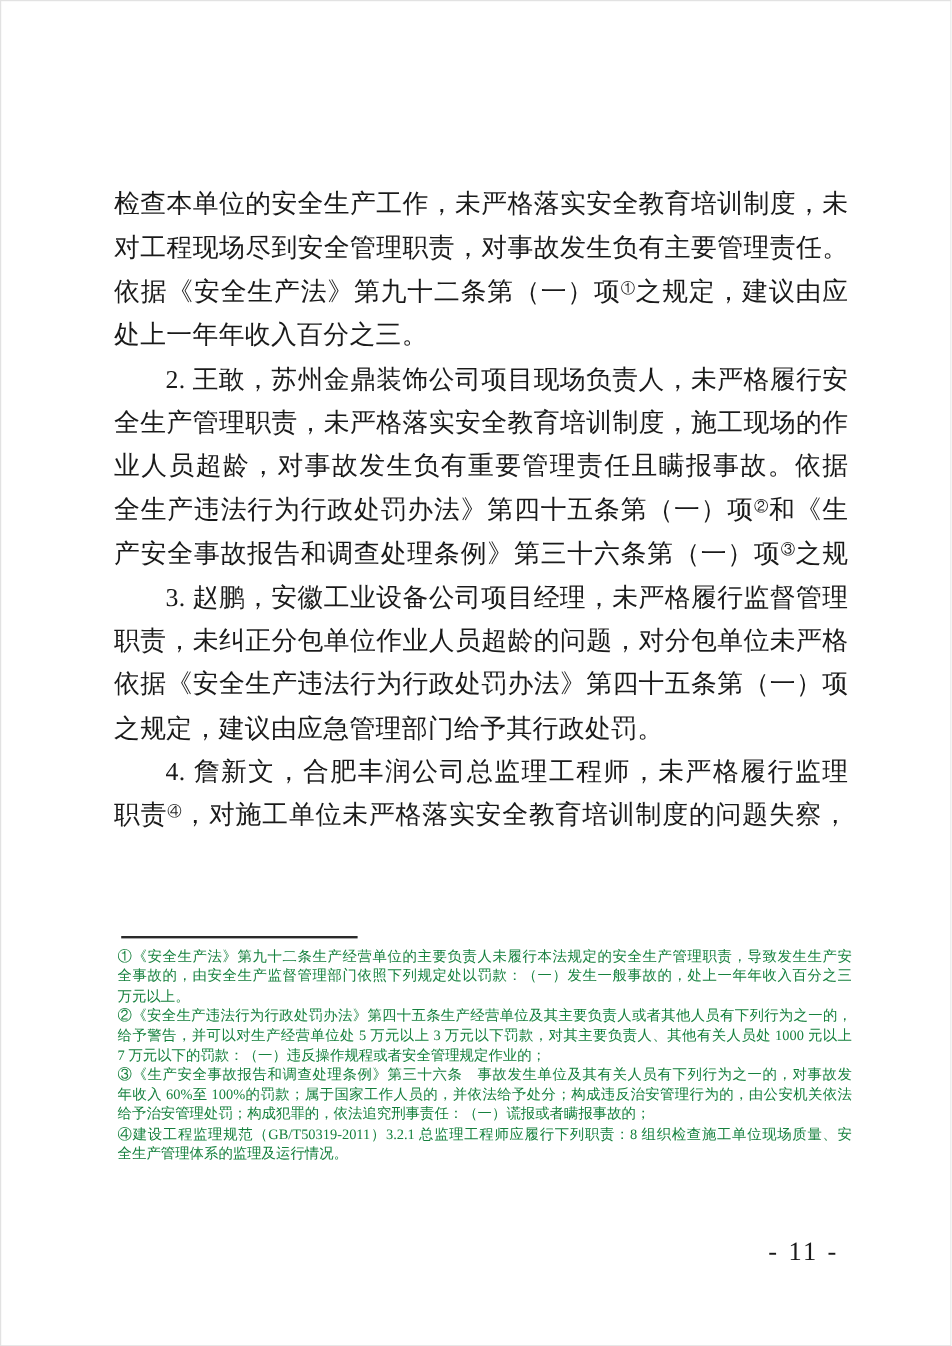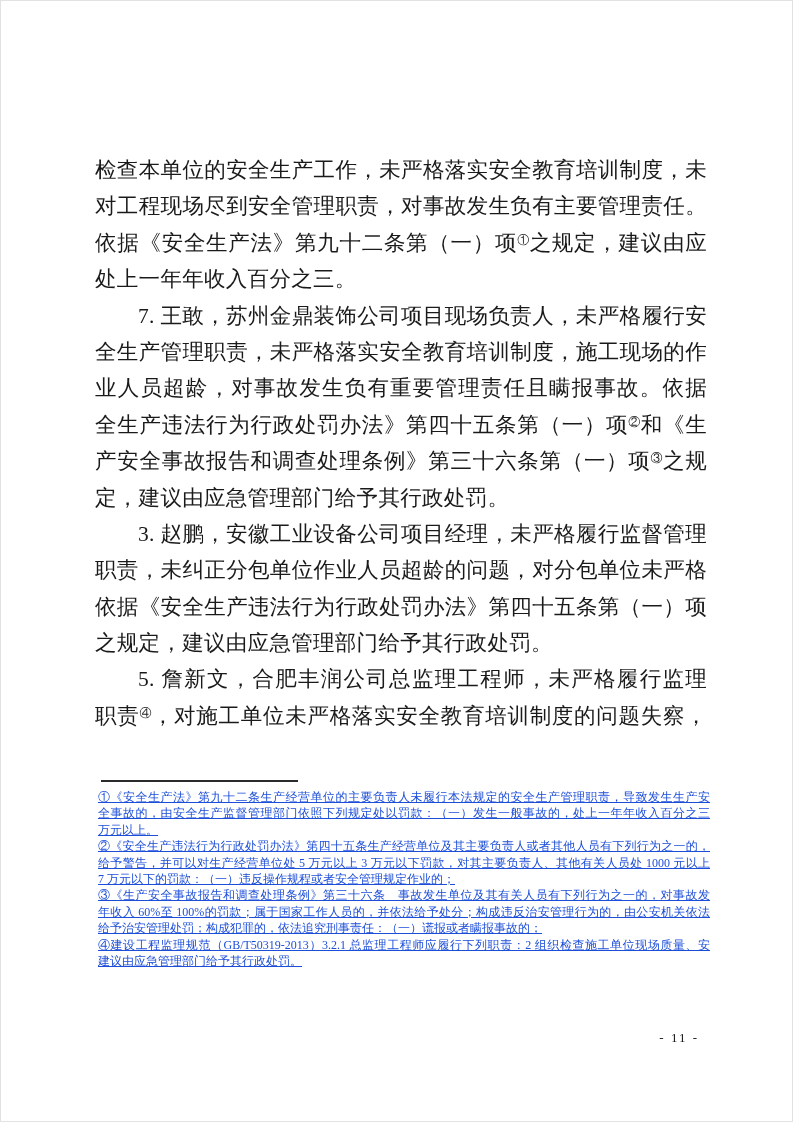--- a/index.html
+++ b/index.html
@@ -60,65 +60,63 @@
     top: 788px;
     width: 612px;
   }
   .fn-line {
     font-size: 12px;
     line-height: 16.4px;
     height: 16.4px;
     text-align: justify;
     text-align-last: justify;
     text-justify: inter-character;
-    color: #1d4ed8;
+    color: #15803d;
     overflow: hidden;
-    text-decoration: underline;
   }
   .fn-line.short { text-align-last: left; }
   
   .page-number {
     position: absolute;
     top: 1029px;
     right: 93px;
-    font-size: 13px;
+    font-size: 22px;
     letter-spacing: 2px;
     color: #1a1a1a;
   }
 </style>
 </head>
 <body>
 
 <div class="page">
   <div class="body-text">
       <div class="body-line">检查本单位的安全生产工作，未严格落实安全教育培训制度，未</div>
       <div class="body-line">对工程现场尽到安全管理职责，对事故发生负有主要管理责任。</div>
       <div class="body-line">依据《安全生产法》第九十二条第（一）项<sup>①</sup>之规定，建议由应</div>
       <div class="body-line short">处上一年年收入百分之三。</div>
-      <div class="body-line fl">7. 王敢，苏州金鼎装饰公司项目现场负责人，未严格履行安</div>
+      <div class="body-line fl">2. 王敢，苏州金鼎装饰公司项目现场负责人，未严格履行安</div>
       <div class="body-line">全生产管理职责，未严格落实安全教育培训制度，施工现场的作</div>
       <div class="body-line">业人员超龄，对事故发生负有重要管理责任且瞒报事故。依据《安</div>
       <div class="body-line">全生产违法行为行政处罚办法》第四十五条第（一）项<sup>②</sup>和《生</div>
       <div class="body-line">产安全事故报告和调查处理条例》第三十六条第（一）项<sup>③</sup>之规</div>
-      <div class="body-line short">定，建议由应急管理部门给予其行政处罚。</div>
       <div class="body-line fl">3. 赵鹏，安徽工业设备公司项目经理，未严格履行监督管理</div>
       <div class="body-line">职责，未纠正分包单位作业人员超龄的问题，对分包单位未严格</div>
       <div class="body-line">依据《安全生产违法行为行政处罚办法》第四十五条第（一）项</div>
       <div class="body-line short">之规定，建议由应急管理部门给予其行政处罚。</div>
-      <div class="body-line fl">5. 詹新文，合肥丰润公司总监理工程师，未严格履行监理</div>
+      <div class="body-line fl">4. 詹新文，合肥丰润公司总监理工程师，未严格履行监理</div>
       <div class="body-line">职责<sup>④</sup>，对施工单位未严格落实安全教育培训制度的问题失察，</div>
     </div>
   <div class="fn-sep"></div>
   <div class="footnotes">
       <div class="fn-line">①《安全生产法》第九十二条生产经营单位的主要负责人未履行本法规定的安全生产管理职责，导致发生生产安</div>
       <div class="fn-line">全事故的，由安全生产监督管理部门依照下列规定处以罚款：（一）发生一般事故的，处上一年年收入百分之三</div>
       <div class="fn-line short">万元以上。</div>
       <div class="fn-line">②《安全生产违法行为行政处罚办法》第四十五条生产经营单位及其主要负责人或者其他人员有下列行为之一的，</div>
       <div class="fn-line">给予警告，并可以对生产经营单位处 5 万元以上 3 万元以下罚款，对其主要负责人、其他有关人员处 1000 元以上</div>
       <div class="fn-line short">7 万元以下的罚款：（一）违反操作规程或者安全管理规定作业的；</div>
       <div class="fn-line">③《生产安全事故报告和调查处理条例》第三十六条　事故发生单位及其有关人员有下列行为之一的，对事故发</div>
       <div class="fn-line">年收入 60%至 100%的罚款；属于国家工作人员的，并依法给予处分；构成违反治安管理行为的，由公安机关依法</div>
       <div class="fn-line short">给予治安管理处罚；构成犯罪的，依法追究刑事责任：（一）谎报或者瞒报事故的；</div>
-      <div class="fn-line">④建设工程监理规范（GB/T50319-2013）3.2.1 总监理工程师应履行下列职责：2 组织检查施工单位现场质量、安</div>
-      <div class="fn-line short">建议由应急管理部门给予其行政处罚。</div>
+      <div class="fn-line">④建设工程监理规范（GB/T50319-2011）3.2.1 总监理工程师应履行下列职责：8 组织检查施工单位现场质量、安</div>
+      <div class="fn-line short">全生产管理体系的监理及运行情况。</div>
     </div>
   <div class="page-number">- 11 -</div>
 </div>
 
 </body></html>

